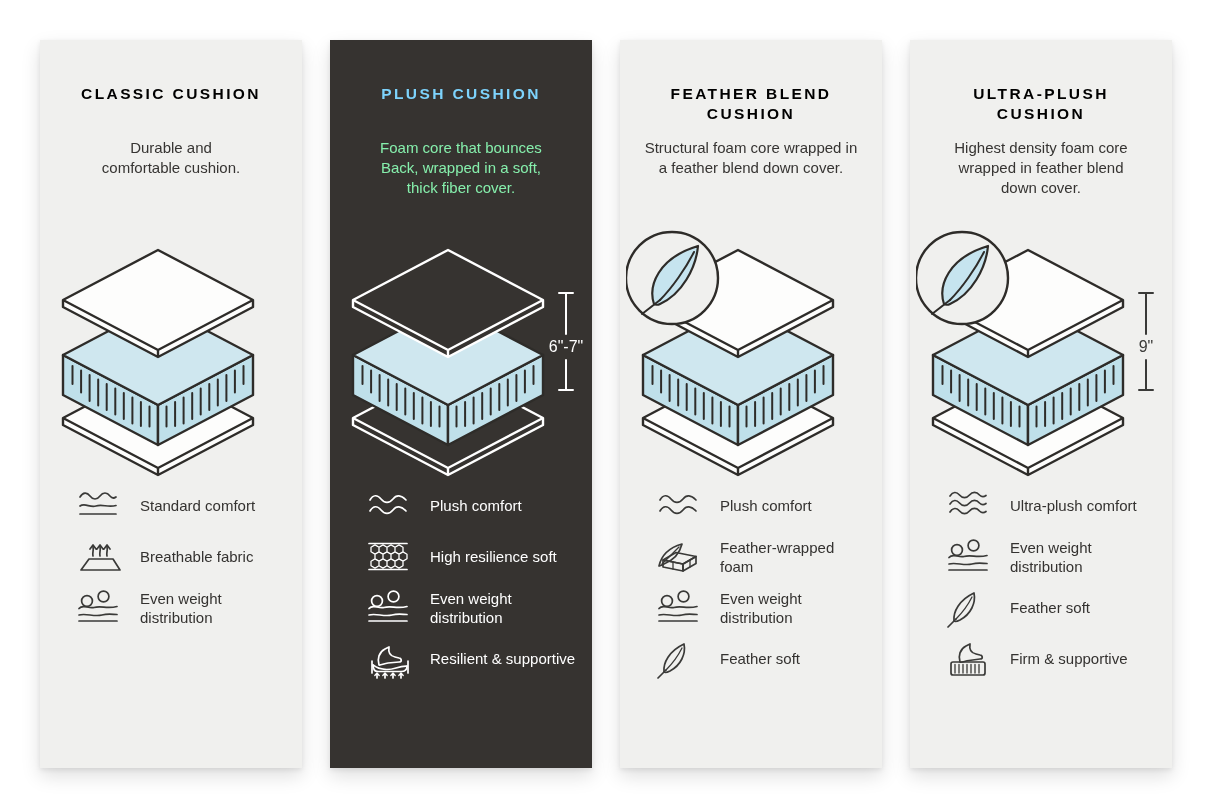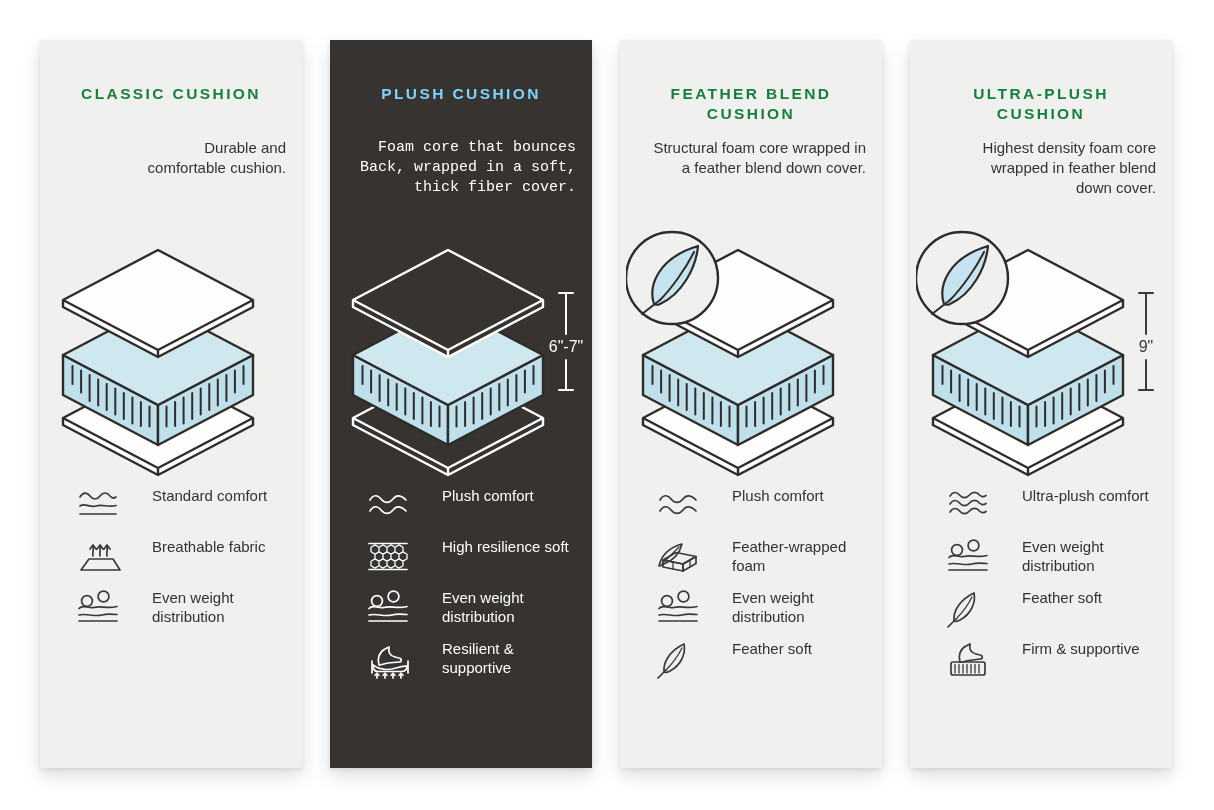--- a/index.html
+++ b/index.html
@@ -29,33 +29,33 @@
   }
   .card-title {
     min-height: 44px;
     margin: 0 20px 10px 20px;
     text-align: center;
     font-size: 15.5px;
     font-weight: 700;
     letter-spacing: 2.4px;
     line-height: 1.3;
     white-space: pre-line;
-    color: #15803d;
+    color: #000000;
   }
   .card.dark .card-title { color: #7dd3fc; }
   .card-desc {
     min-height: 72px;
     margin: 0 16px;
-    text-align: right;
+    text-align: center;
     font-size: 15px;
     line-height: 1.33;
     white-space: pre-line;
     color: #363432;
   }
-  .card.dark .card-desc { color: #ffffff; font-family: Liberation Mono, monospace; }
+  .card.dark .card-desc { color: #86efac; }
   .illustration {
     margin-top: 20px;
     height: 252px;
     display: flex;
     justify-content: center;
     overflow: visible;
   }
   .cushion-svg { width: 250px; height: 252px; flex: 0 0 auto; }
 
   
@@ -75,22 +75,22 @@
   .badge-line    { fill: none; stroke: #2e2c29; stroke-width: 2; stroke-linecap: round; }
 
   
   .features {
     list-style: none;
     margin: 4px 0 0 0;
     padding: 0 14px 0 32px;
   }
   .feature {
     display: flex;
-    align-items: flex-start;
-    gap: 28px;
+    align-items: center;
+    gap: 16px;
     margin-bottom: 11px;
   }
   .ic {
     width: 52px;
     height: 40px;
     flex: 0 0 auto;
     display: flex;
     align-items: center;
     justify-content: center;
     color: #3a3a38;

